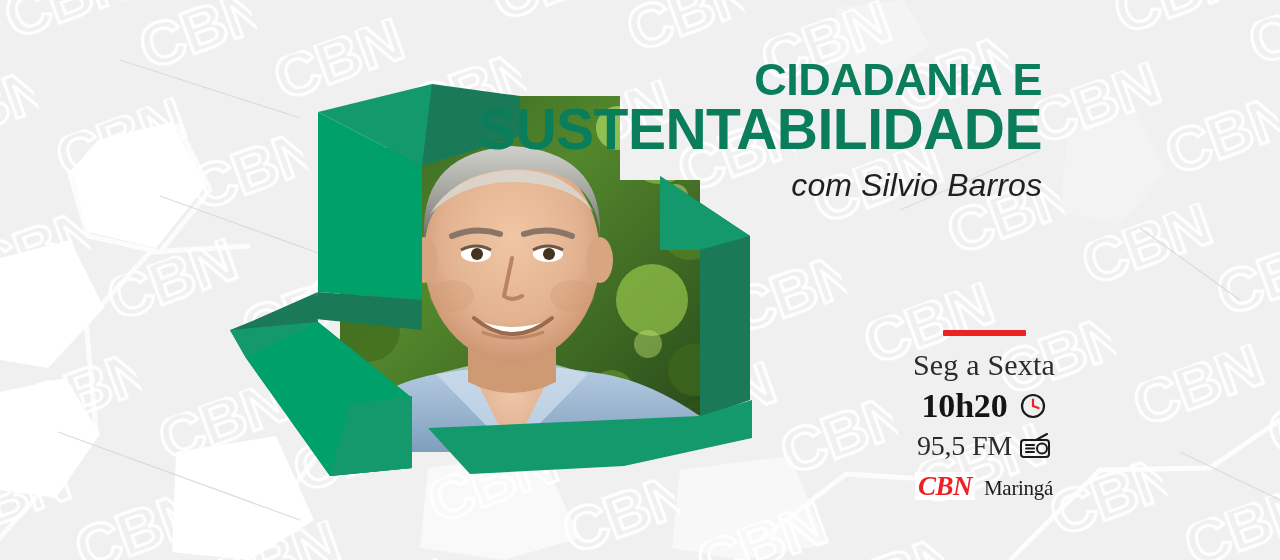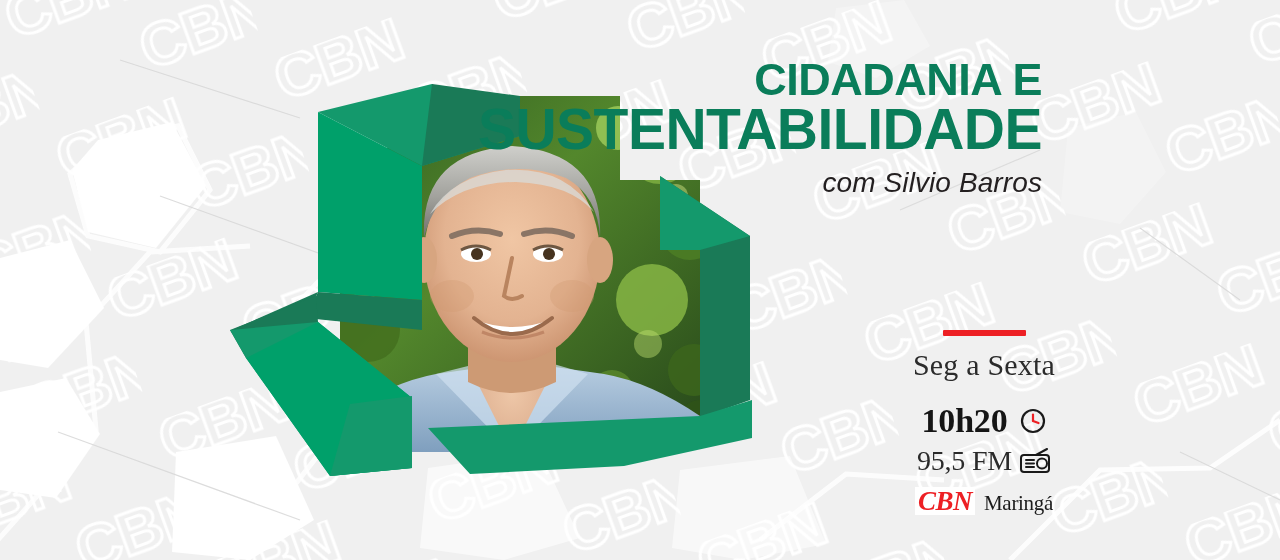--- a/index.html
+++ b/index.html
@@ -39,21 +39,21 @@
     letter-spacing:-0.5px;
     line-height:0.98;
     white-space:nowrap;
   }
   .title-line.l1 { font-size:45px; }
   .title-line.l2 { font-size:57px; }
   .subtitle {
     margin-top:9px;
     font-family:"Liberation Sans", sans-serif;
     font-style:italic;
-    font-size:28px;
+    font-size:32px;
     color:#231f20;
     letter-spacing:0.1px;
     white-space:nowrap;
   }
 
   
   .info-block {
     position:absolute;
     left:888px; top:330px; width:192px;
     z-index:6;
@@ -67,21 +67,21 @@
   }
   .info-days {
     font-family:"Liberation Serif", serif;
     font-size:30px;
     color:#2b2b2b;
     letter-spacing:0.2px;
     line-height:1;
     white-space:nowrap;
   }
   .info-time-row {
-    margin-top:24px;
+    margin-top:9px;
     display:flex; align-items:center; justify-content:center;
     gap:13px;
   }
   .info-time {
     font-family:"Liberation Serif", serif;
     font-weight:bold;
     font-size:34px;
     color:#151515;
     line-height:1;
     letter-spacing:-0.2px;

